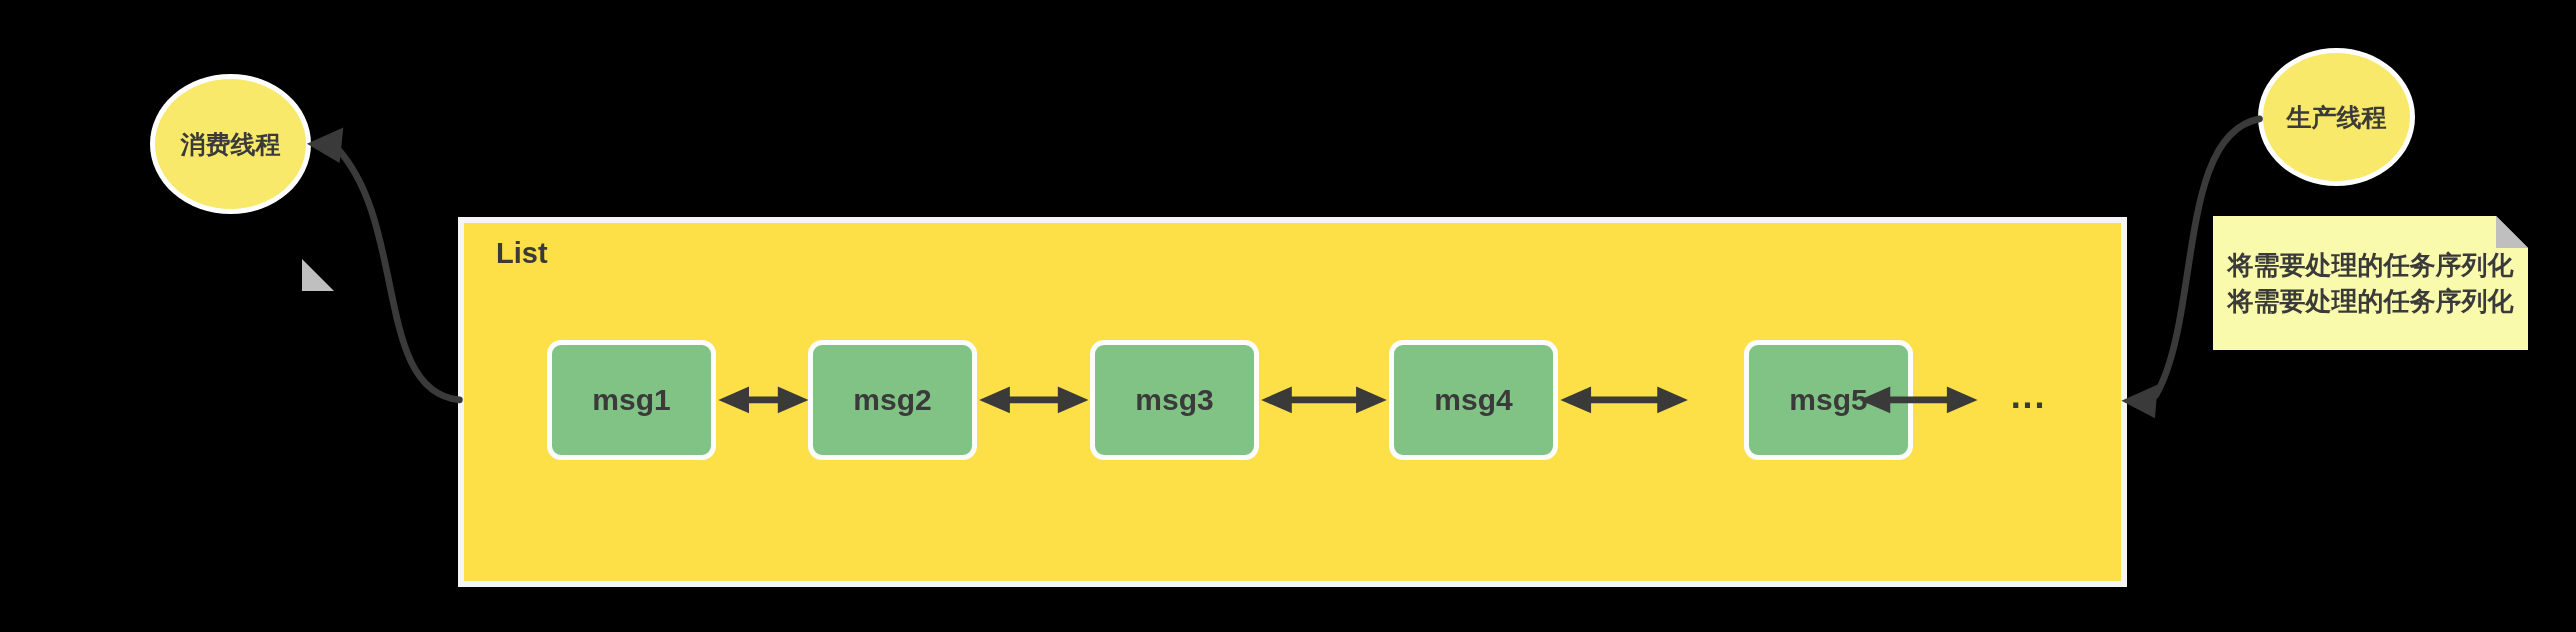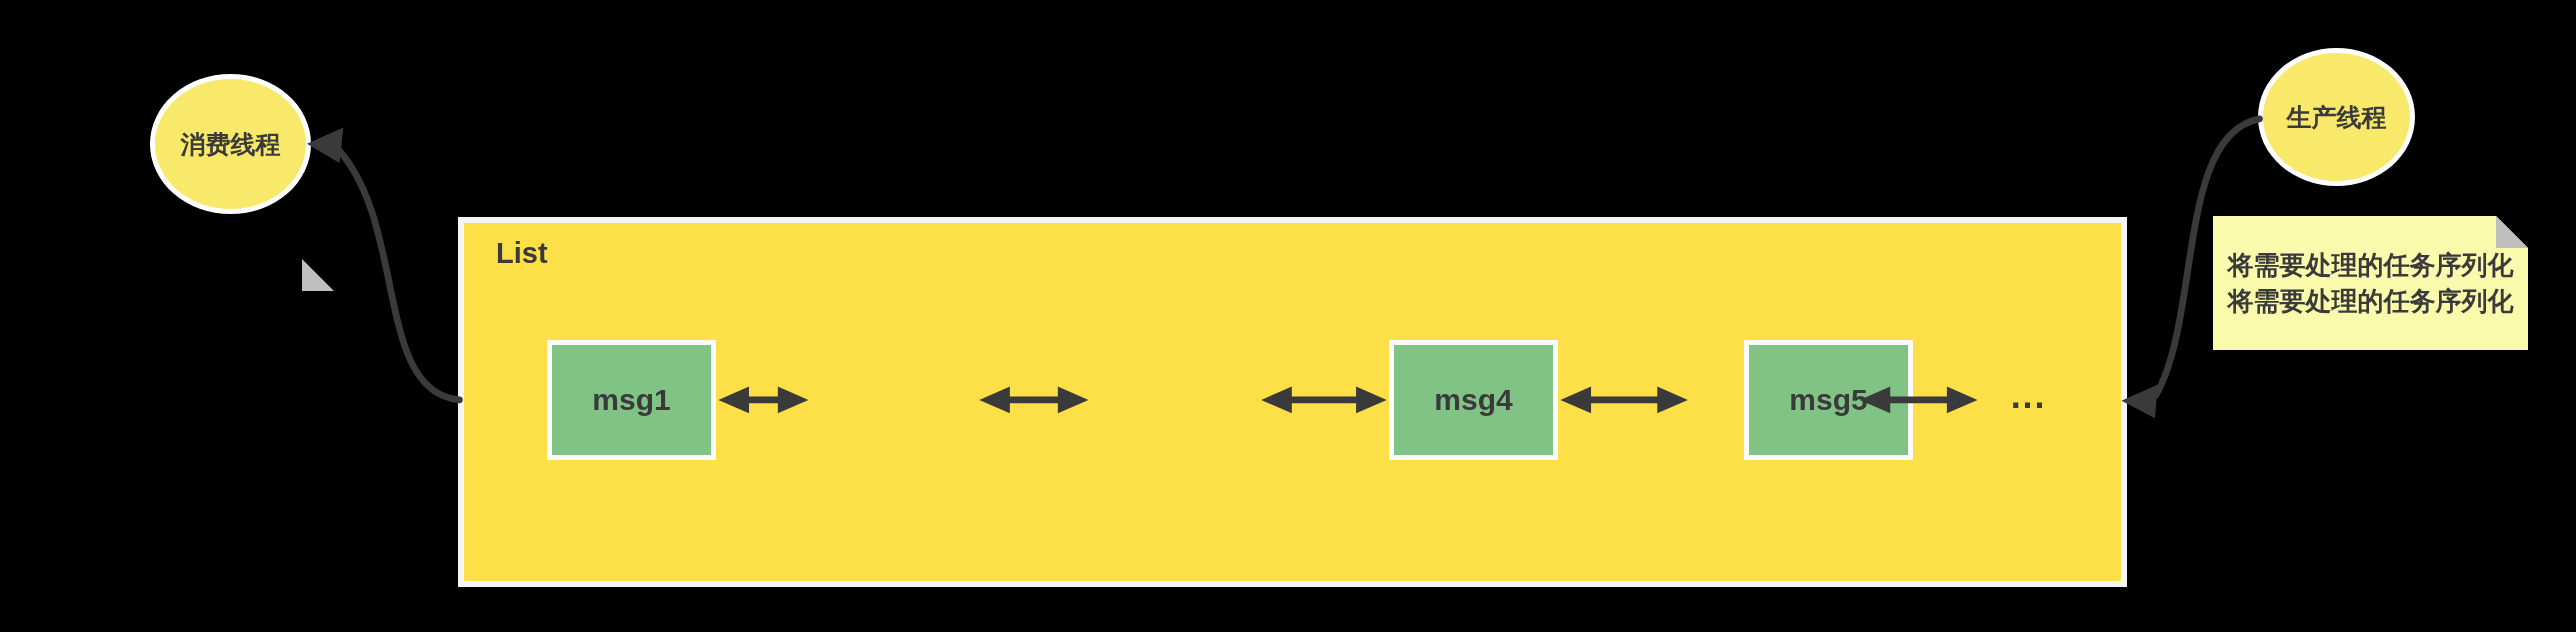--- a/index.html
+++ b/index.html
@@ -68,21 +68,21 @@
     font-size: 29px;
     font-weight: bold;
   }
 
   
   .msg {
     top: 340px;
     width: 169px; height: 120px;
     background: #81C385;
     border: 5.8px solid #FCFCFC;
-    border-radius: 1px;
+    border-radius: 14px;
     box-sizing: border-box;
     display: flex;
     align-items: center;
     justify-content: center;
     font-size: 30px;
     font-weight: bold;
   }
   .msg-1 { left: 547px; }
   .msg-2 { left: 808px; }
   .msg-3 { left: 1090px; }
@@ -110,20 +110,26 @@
 <body>
 
 <div class="canvas">
 
   <div class="abs list-box">
     <div class="list-title">List</div>
   </div>
 
   <div class="abs msg msg-1">
     <span>msg1</span>
+  </div>
+  <div class="abs msg msg-2">
+    <span>msg2</span>
+  </div>
+  <div class="abs msg msg-3">
+    <span>msg3</span>
   </div>
   <div class="abs msg msg-4">
     <span>msg4</span>
   </div>
   <div class="abs msg msg-5">
     <span>msg5</span>
   </div>
 
   <div class="abs ellipsis">...</div>
 

